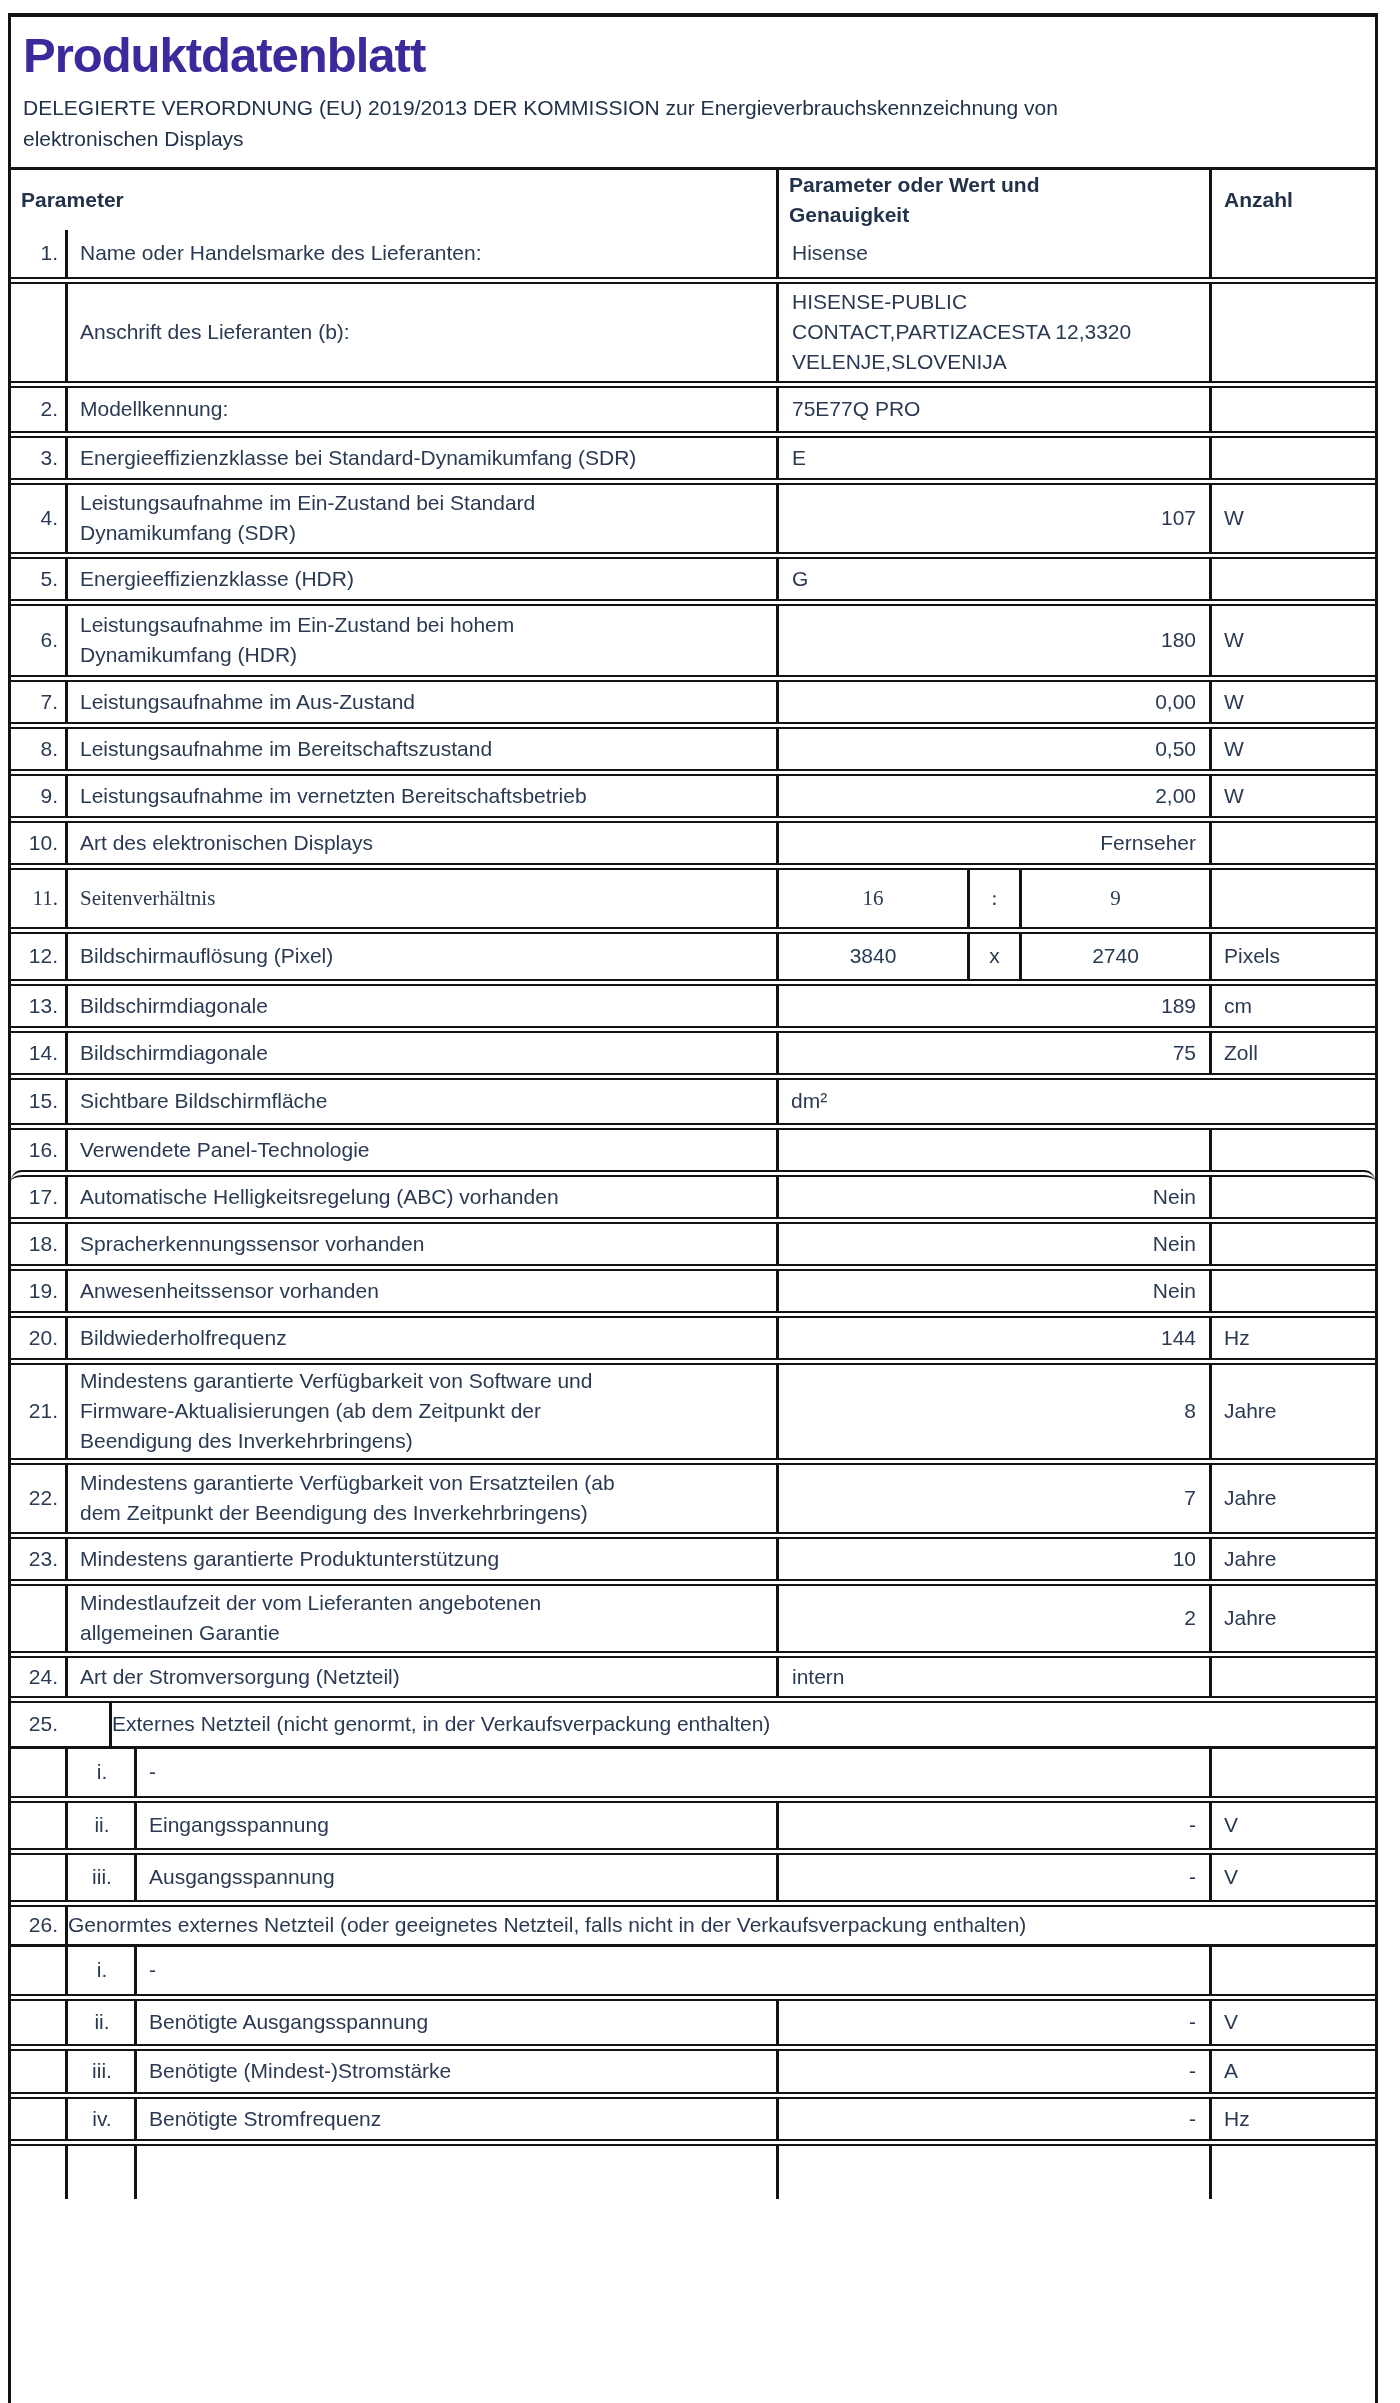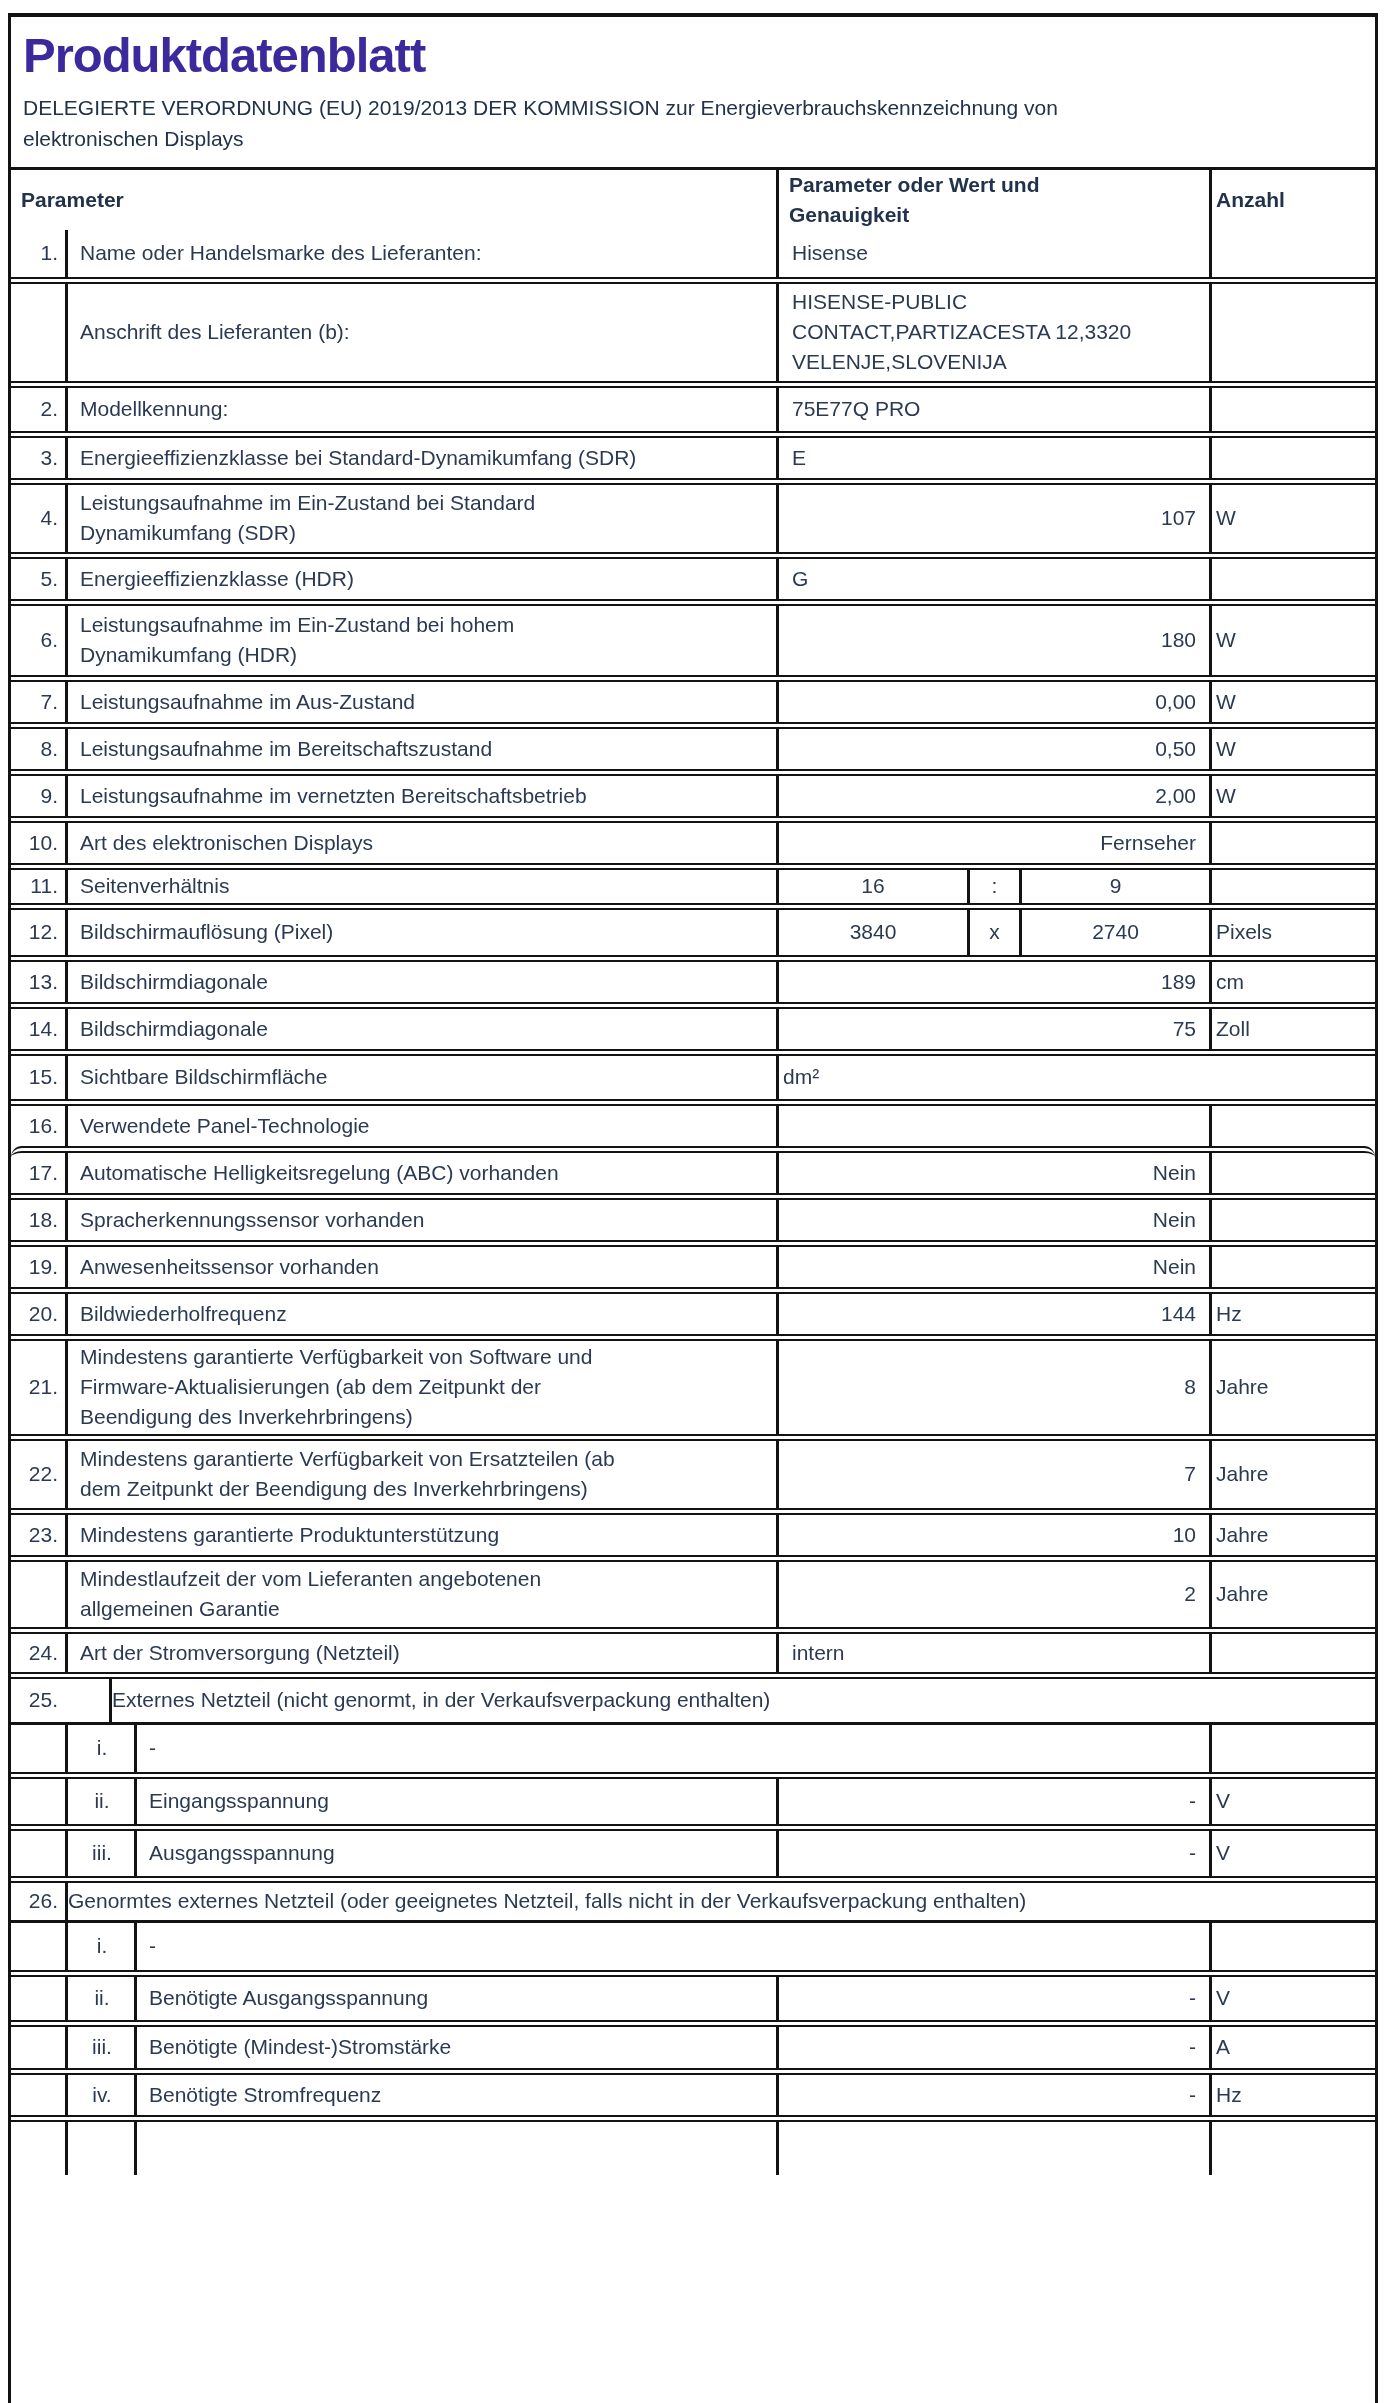--- a/index.html
+++ b/index.html
@@ -51,21 +51,21 @@
   .r-section{grid-template-columns:54px 1310px;}
   .r-sub{grid-template-columns:54px 69px 642px 433px 166px;}
   .r-subspan{grid-template-columns:54px 69px 1075px 166px;}
 
   .num{justify-content:flex-end;padding-right:7px;}
   .subnum{justify-content:center;padding-left:2px;}
   .lab{padding-left:12px;padding-right:6px;}
   .val.left{padding-left:13px;}
   .val.right{justify-content:flex-end;padding-right:13px;}
   .val.center{justify-content:center;}
-  .unit{padding-left:4px;}
+  .unit{padding-left:12px;}
 
   .r-header .cell{font-weight:bold;color:#22324a;}
   .r-header .lab{padding-left:10px;}
   .r-section .lab{padding-left:0;}
 </style>
 </head>
 <body>
 
 <div class="sheet">
 
@@ -146,21 +146,21 @@
           <div class="cell lab">Leistungsaufnahme im vernetzten Bereitschaftsbetrieb</div>
           <div class="cell val right">2,00</div>
           <div class="cell unit">W</div>
         </div>
         <div class="row r-std" style="height: 47px;">
           <div class="cell num">10.</div>
           <div class="cell lab">Art des elektronischen Displays</div>
           <div class="cell val right">Fernseher</div>
           <div class="cell unit"></div>
         </div>
-        <div class="row r-triple" style="height: 40px;">
+        <div class="row r-triple" style="height: 64px; font-family: Liberation Serif, serif;">
           <div class="cell num">11.</div>
           <div class="cell lab">Seitenverhältnis</div>
           <div class="cell val center">16</div>
           <div class="cell val center">:</div>
           <div class="cell val center">9</div>
           <div class="cell unit"></div>
         </div>
         <div class="row r-triple" style="height: 52px;">
           <div class="cell num">12.</div>
           <div class="cell lab">Bildschirmauflösung (Pixel)</div>

